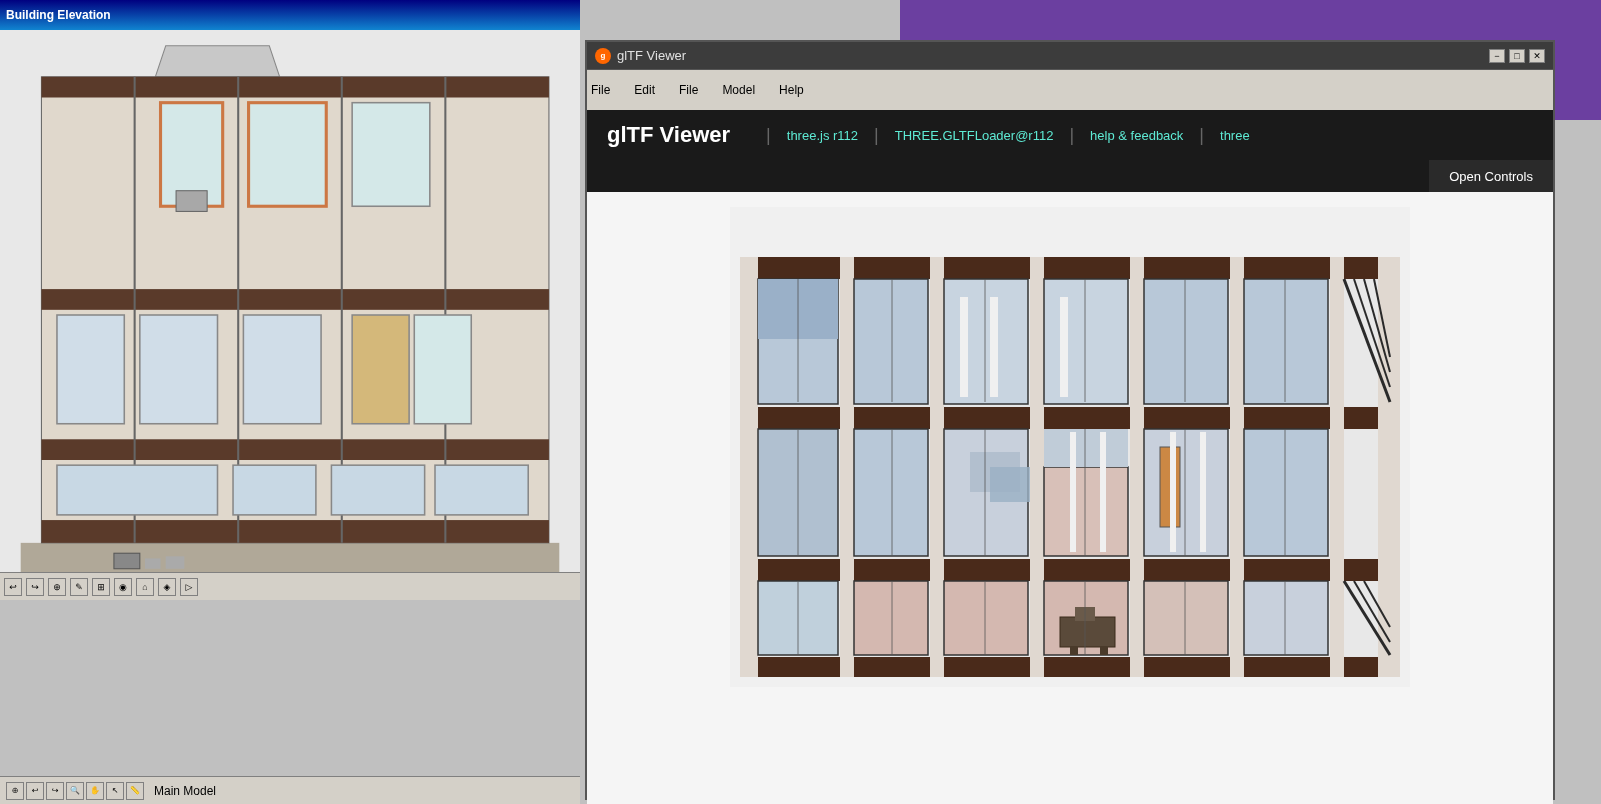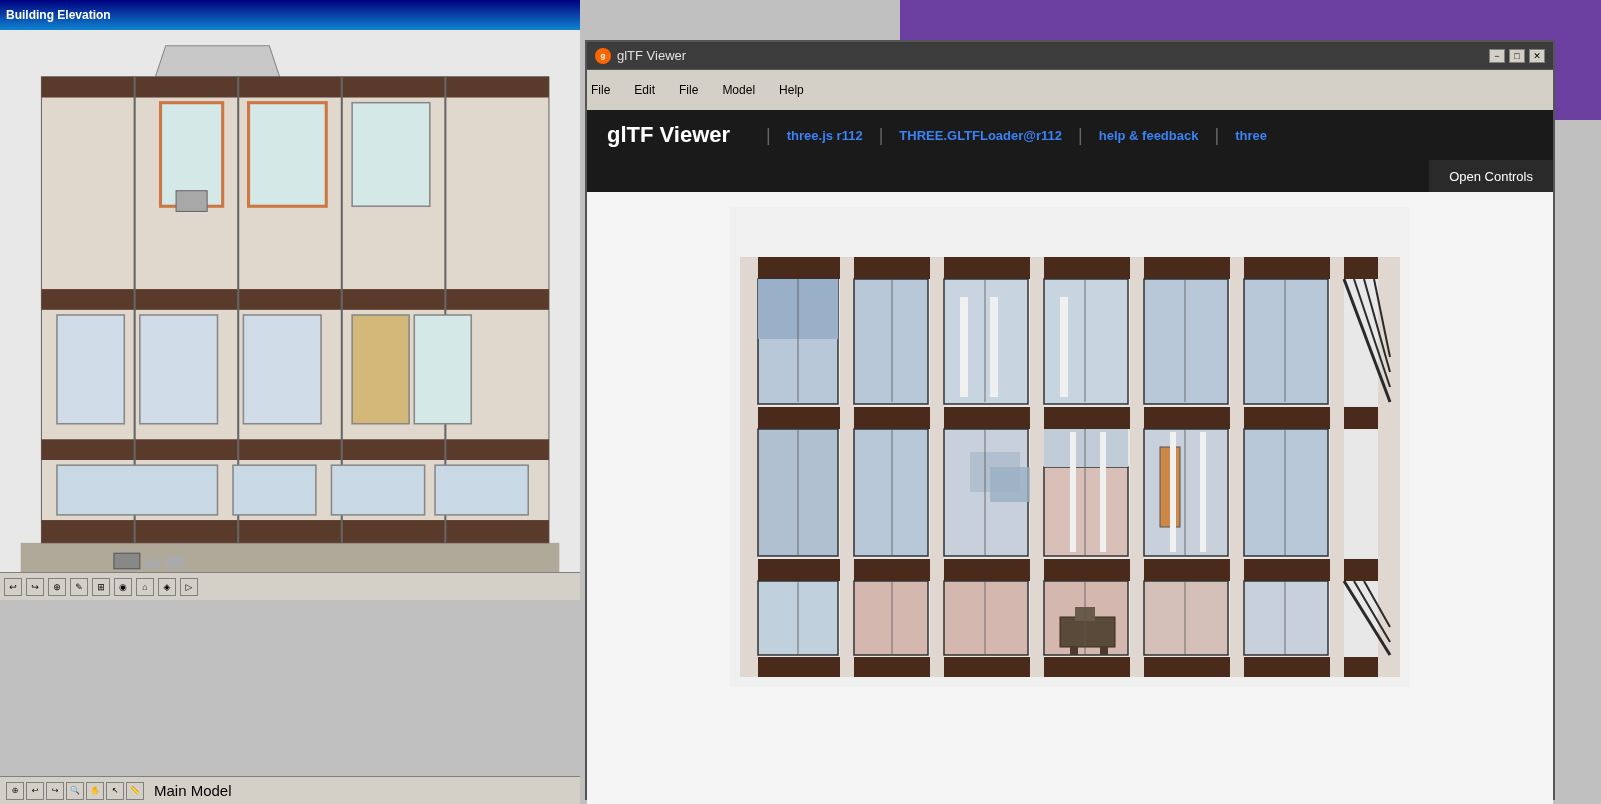--- a/index.html
+++ b/index.html
@@ -168,25 +168,24 @@
       margin-right: 20px;
     }
 
     .nav-separator {
       color: #666;
       font-size: 18px;
       margin: 0 16px;
     }
 
     .nav-link {
-      color: #3b82f6;
+      color: #5eead4;
       font-size: 13px;
       cursor: pointer;
       text-decoration: none;
-      font-weight: bold;
     }
 
     
     .open-controls-bar {
       width: 100%;
       height: 32px;
       background: #1a1a1a;
       display: flex;
       justify-content: flex-end;
       align-items: center;
@@ -457,14 +456,14 @@
 </div>
 
 <div style="position:absolute; bottom:0; left:0; width:580px; height:28px; background:#d4d0c8; border-top:1px solid #808080; display:flex; align-items:center; padding:0 6px; gap:2px; font-size:10px;">
   <div class="toolbar-icon" style="font-size:8px;">⊕</div>
   <div class="toolbar-icon" style="font-size:8px;">↩</div>
   <div class="toolbar-icon" style="font-size:8px;">↪</div>
   <div class="toolbar-icon" style="font-size:8px;">🔍</div>
   <div class="toolbar-icon" style="font-size:8px;">✋</div>
   <div class="toolbar-icon" style="font-size:8px;">↖</div>
   <div class="toolbar-icon" style="font-size:8px;">📏</div>
-  <span style="margin-left:8px; font-size:15px;">Main Model</span>
+  <span style="margin-left:8px; font-size:12px;">Main Model</span>
 </div>
 
 </body></html>

